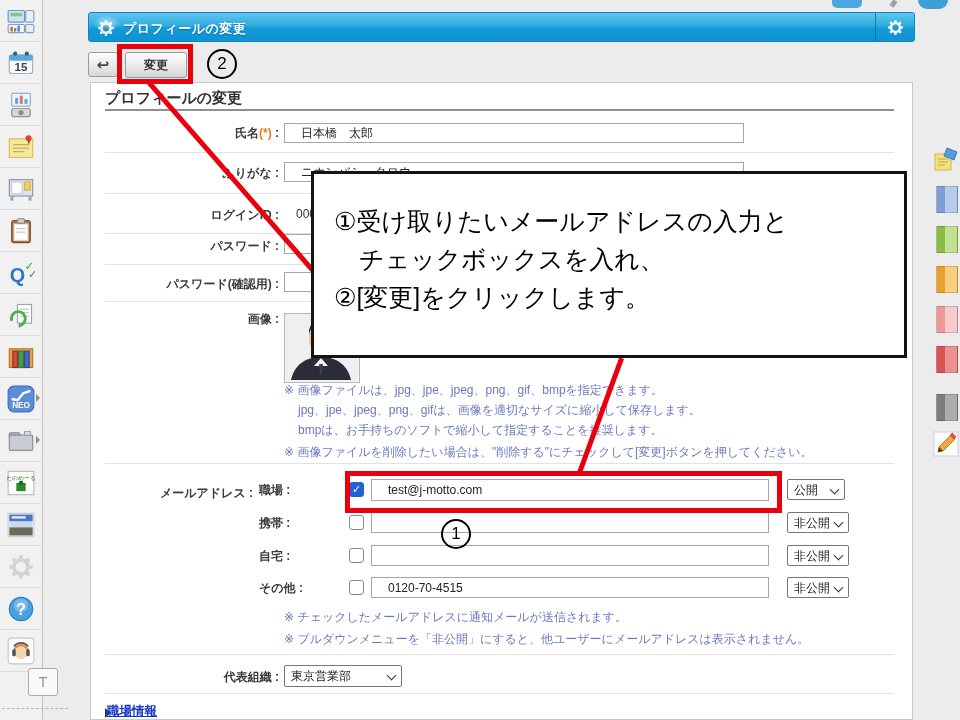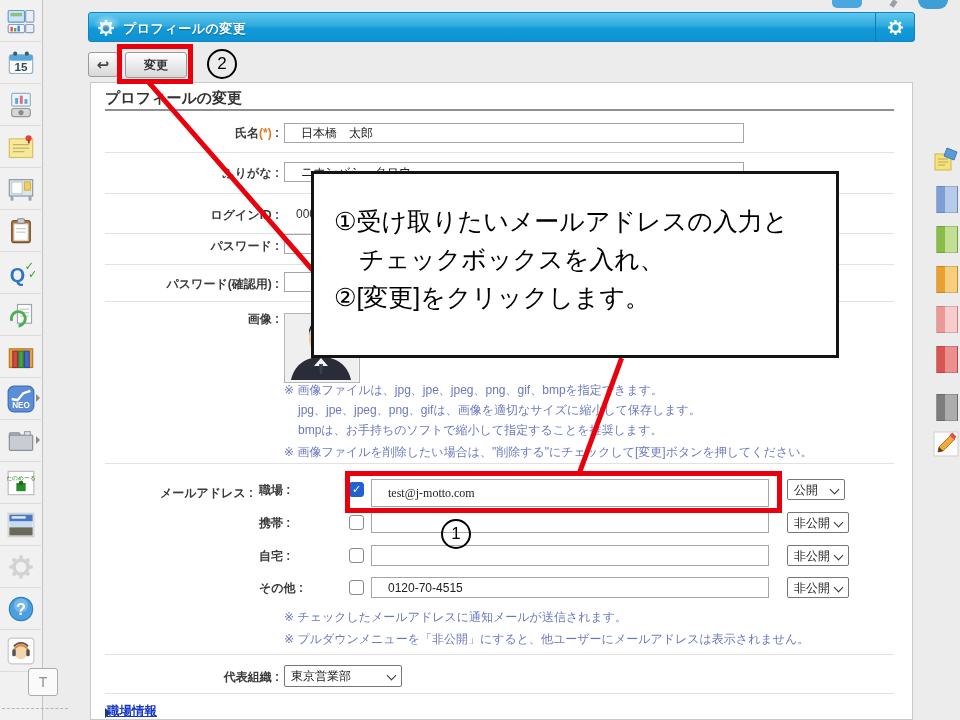--- a/index.html
+++ b/index.html
@@ -56,21 +56,21 @@
 
   
   .rtab{position:absolute;left:936px;width:22px;height:27px;cursor:pointer;border:1px solid rgba(0,0,0,.15);box-sizing:border-box;}
   .ricon{position:absolute;left:933px;width:26px;height:26px;cursor:pointer;}
 
   
   .red-line{position:absolute;height:5px;background:#e8000d;transform-origin:0 0;z-index:40;}
   .red-box{position:absolute;border:5px solid #e8000d;box-sizing:border-box;z-index:42;background:transparent;}
   .circ-num{position:absolute;width:30px;height:30px;border:2px solid #000;border-radius:50%;box-sizing:border-box;
     display:flex;align-items:center;justify-content:center;font-size:17px;color:#000;z-index:42;background:transparent;}
-  .callout{position:absolute;left:311px;top:171px;width:528px;height:187px;background:#fff;border:3px solid #141414;box-sizing:border-box;z-index:50;padding:28px 0 0 20px;}
+  .callout{position:absolute;left:311px;top:171px;width:596px;height:187px;background:#fff;border:3px solid #141414;box-sizing:border-box;z-index:50;padding:28px 0 0 20px;}
   .callout div{font-size:25px;color:#000;line-height:38px;white-space:pre;}
 </style>
 </head>
 <body>
 
 <div class="screen">
 
   <div class="sidebar">
 
     <div class="side-cell" style="top:0">
@@ -332,21 +332,21 @@
     <div class="note" style="left:193px;top:299px">※ 画像ファイルは、jpg、jpe、jpeg、png、gif、bmpを指定できます。</div>
     <div class="note" style="left:207px;top:319px">jpg、jpe、jpeg、png、gifは、画像を適切なサイズに縮小して保存します。</div>
     <div class="note" style="left:207px;top:339px">bmpは、お手持ちのソフトで縮小して指定することを推奨します。</div>
     <div class="note" style="left:193px;top:361px">※ 画像ファイルを削除したい場合は、"削除する"にチェックして[変更]ボタンを押してください。</div>
     <div class="sep" style="top:380px"></div>
 
     <div class="flabel" style="top:402px;width:162px">メールアドレス :</div>
 
     <div class="sublabel" style="left:168px;top:399px">職場 :</div>
     <div class="cbx checked" style="left:258px;top:399px"></div>
-    <input class="tinput" style="left: 280px; top: 396px; width: 398px; height: 28px; font-family: Liberation Serif, serif;" value="test@j-motto.com">
+    <input class="tinput" style="left: 280px; top: 396px; width: 398px; height: 22px;" value="test@j-motto.com">
     <div class="selectbox" style="left:696px;top:396px;width:58px;height:21px;"><span>公開</span></div>
 
     <div class="sublabel" style="left:168px;top:432px">携帯 :</div>
     <div class="cbx" style="left:258px;top:432px"></div>
     <input class="tinput" style="left: 280px; top: 429px; width: 398px; height: 21px;" value="">
     <div class="selectbox" style="left:696px;top:429px;width:62px;height:21px;"><span>非公開</span></div>
 
     <div class="sublabel" style="left:168px;top:465px">自宅 :</div>
     <div class="cbx" style="left:258px;top:465px"></div>
     <input class="tinput" style="left: 280px; top: 462px; width: 398px; height: 21px;" value="">

